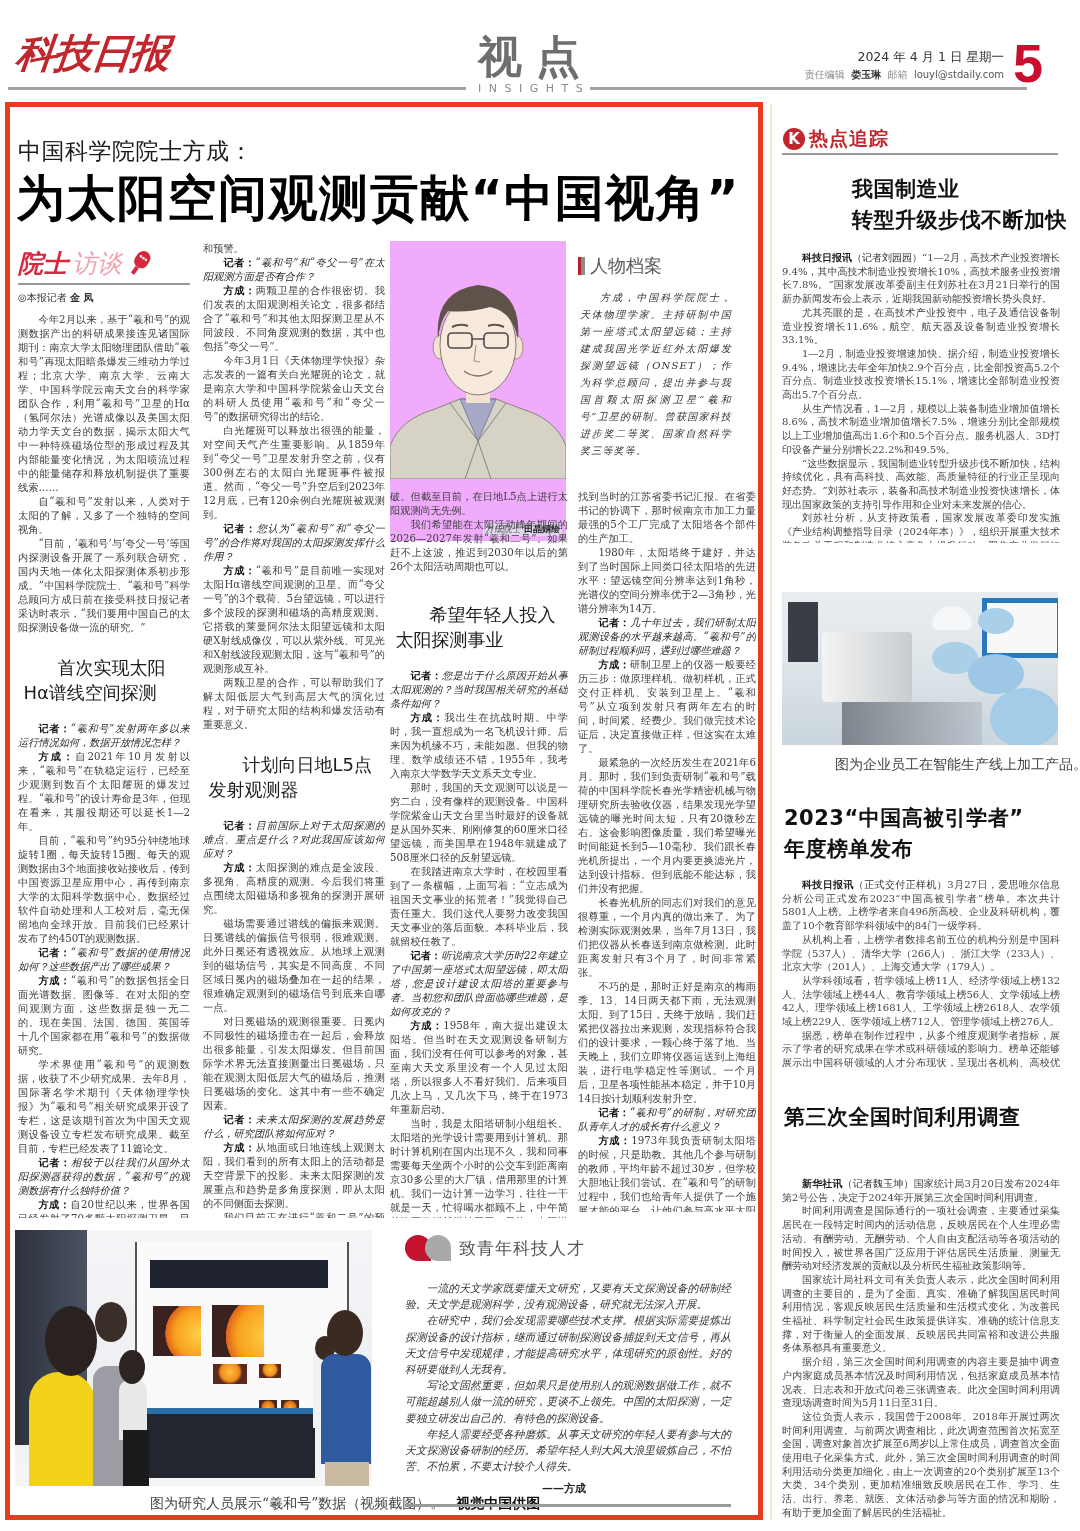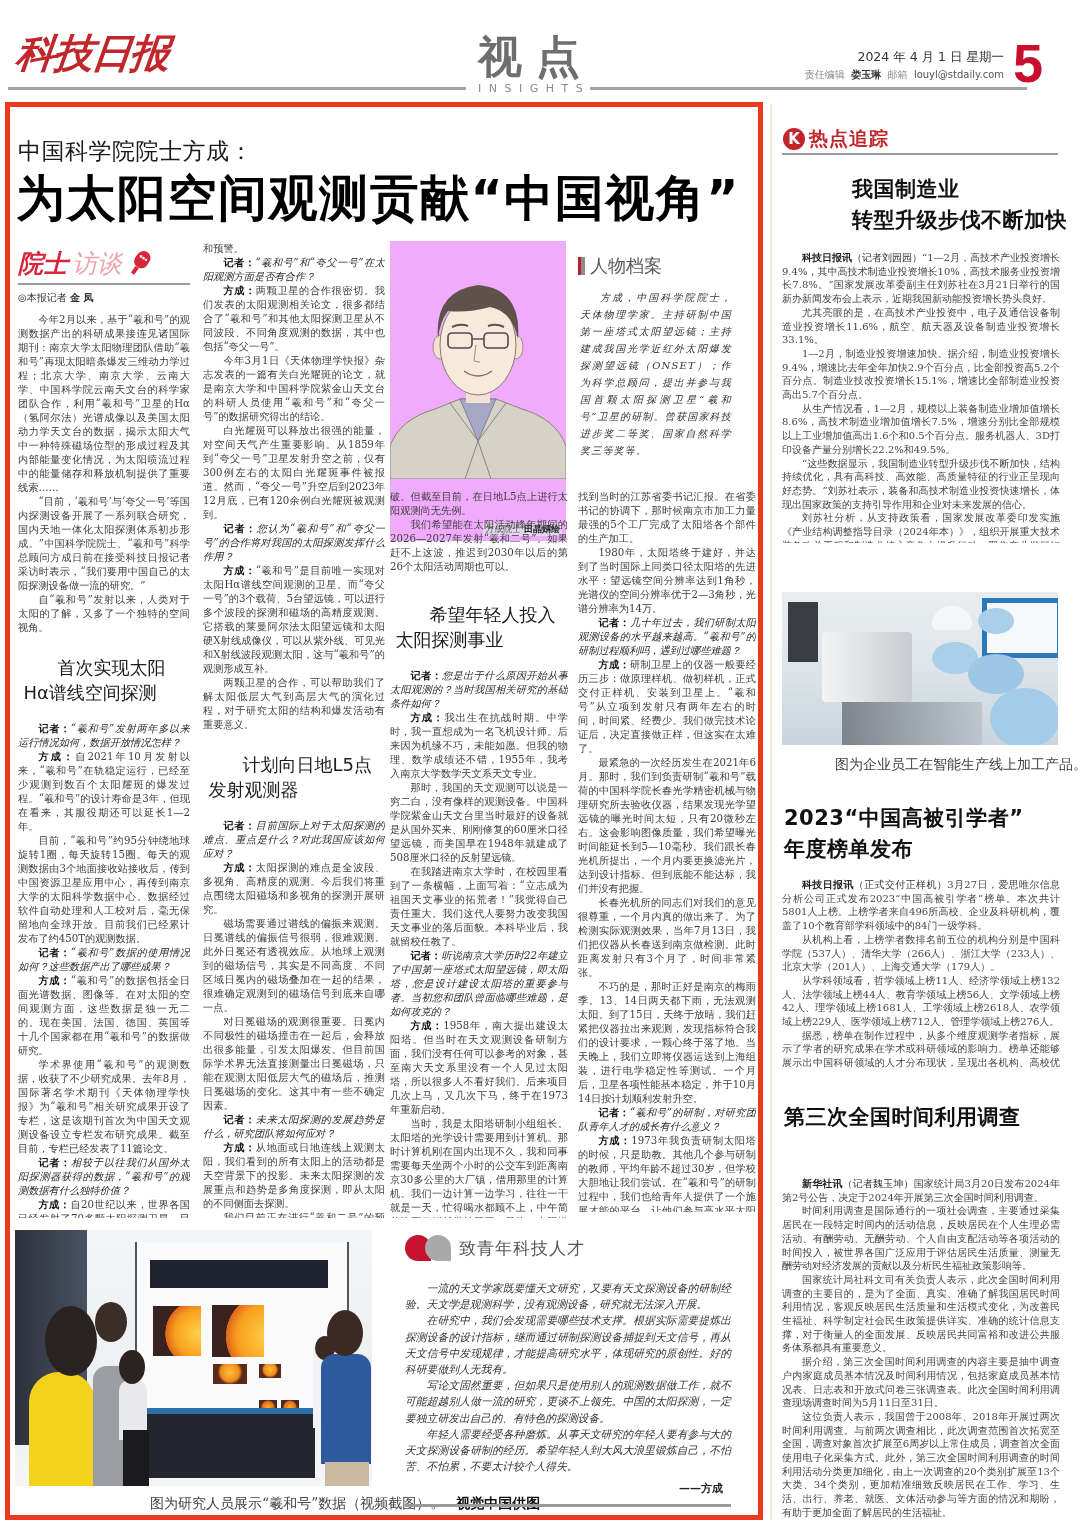--- a/index.html
+++ b/index.html
@@ -50,21 +50,21 @@
   .sun{position:absolute;background:radial-gradient(circle at 95% 55%,#ffd04a 0,#f8a01e 45%,#e0651a 62%,#3a2220 63%);}
   
   .qbox{left:405px;top:1233px;width:326px;}
   .qhead{display:flex;align-items:center;height:30px;}
   .qicon{position:relative;width:46px;height:26px;}
   .qicon .r{position:absolute;left:0;top:0;width:26px;height:26px;background:#c4122f;border-radius:13px 13px 0 13px;}
   .qicon .g{position:absolute;left:20px;top:0;width:26px;height:26px;background:#a9a9a9;border-radius:13px 13px 0 13px;}
   .qtitle{font-family:"DejaVu Sans",sans-serif;font-size:17px;color:#555;margin-left:8px;letter-spacing:1px;}
   .qbody{margin-top:18px;}
   .qbody p{margin:0;text-indent:2em;font-style:italic;font-size:10.8px;line-height:16.2px;text-align:justify;color:#333;}
-  .qsign{text-align:right;font-family:"DejaVu Sans",sans-serif;font-weight:bold;font-size:11px;color:#222;margin-top:6px;padding-right:8px;}
+  .qsign{text-align:center;font-family:"DejaVu Sans",sans-serif;font-weight:bold;font-size:11px;color:#222;margin-top:6px;padding-right:8px;}
   .qrule{height:3px;background:#9a9a9a;margin-top:8px;}
   
   .hot{left:783px;top:126px;display:flex;align-items:center;}
   .kicon{width:22px;height:22px;border-radius:50%;background:#c0262c;color:#fff;font-family:"DejaVu Sans",sans-serif;font-weight:bold;font-size:15px;line-height:22px;text-align:center;}
   .hot-title{font-family:"DejaVu Sans",sans-serif;font-weight:bold;font-size:19px;color:#c0262c;margin-left:4px;letter-spacing:1px;}
   .rtitle{font-family:"DejaVu Sans",sans-serif;font-weight:bold;font-size:21px;line-height:31px;color:#111;letter-spacing:0.5px;}
   .rtitle span{display:block;}
   .rc{overflow:hidden;}
   .rc p{margin:0;text-indent:2em;font-size:10px;line-height:13.7px;text-align:justify;color:#444;}
   .rc p .lead{font-family:"DejaVu Sans",sans-serif;font-weight:bold;color:#222;}
@@ -104,22 +104,22 @@
     </g>
   </svg>
 </div>
 <div class="abs rule" style="left:18px;top:283px;width:172px;height:2px;background:#9a9a9a;"></div>
 <div class="abs byline">
   <span>◎本报记者</span>&nbsp;<b>金 凤</b>
 </div>
 
 <div class="abs col" style="left:18px;top:313px;width:172px;height:905px;">
   <p>今年2月以来，基于“羲和号”的观测数据产出的科研成果接连见诸国际期刊：南京大学太阳物理团队借助“羲和号”再现太阳暗条爆发三维动力学过程；北京大学、南京大学、云南大学、中国科学院云南天文台的科学家团队合作，利用“羲和号”卫星的Hα（氢阿尔法）光谱成像以及美国太阳动力学天文台的数据，揭示太阳大气中一种特殊磁场位型的形成过程及其内部能量变化情况，为太阳喷流过程中的能量储存和释放机制提供了重要线索……</p>
+  <p>自“羲和号”发射以来，人类对于太阳的了解，又多了一个独特的空间视角。</p>
   <p>“目前，‘羲和号’与‘夸父一号’等国内探测设备开展了一系列联合研究，国内天地一体化太阳探测体系初步形成。”中国科学院院士、“羲和号”科学总顾问方成日前在接受科技日报记者采访时表示，“我们要用中国自己的太阳探测设备做一流的研究。”</p>
-  <p>自“羲和号”发射以来，人类对于太阳的了解，又多了一个独特的空间视角。</p>
   <div class="sub">
     <span class="l1">首次实现太阳</span>
     <span class="l2">Hα谱线空间探测</span>
   </div>
   <p class="q"><span class="sp">记者：</span><span class="t">“羲和号”发射两年多以来运行情况如何，数据开放情况怎样？</span></p>
   <p><span class="sp">方成：</span><span>自2021年10月发射以来，“羲和号”在轨稳定运行，已经至少观测到数百个太阳耀斑的爆发过程。“羲和号”的设计寿命是3年，但现在看来，其服役期还可以延长1—2年。</span></p>
   <p>目前，“羲和号”约95分钟绕地球旋转1圈，每天旋转15圈。每天的观测数据由3个地面接收站接收后，传到中国资源卫星应用中心，再传到南京大学的太阳科学数据中心。数据经过软件自动处理和人工校对后，毫无保留地向全球开放。目前我们已经累计发布了约450T的观测数据。</p>
   <p class="q"><span class="sp">记者：</span><span class="t">“羲和号”数据的使用情况如何？这些数据产出了哪些成果？</span></p>
   <p><span class="sp">方成：</span><span>“羲和号”的数据包括全日面光谱数据、图像等。在对太阳的空间观测方面，这些数据是独一无二的。现在美国、法国、德国、英国等十几个国家都在用“羲和号”的数据做研究。</span></p>
   <p>学术界使用“羲和号”的观测数据，收获了不少研究成果。去年8月，国际著名学术期刊《天体物理学快报》为“羲和号”相关研究成果开设了专栏，这是该期刊首次为中国天文观测设备设立专栏发布研究成果。截至目前，专栏已经发表了11篇论文。</p>

